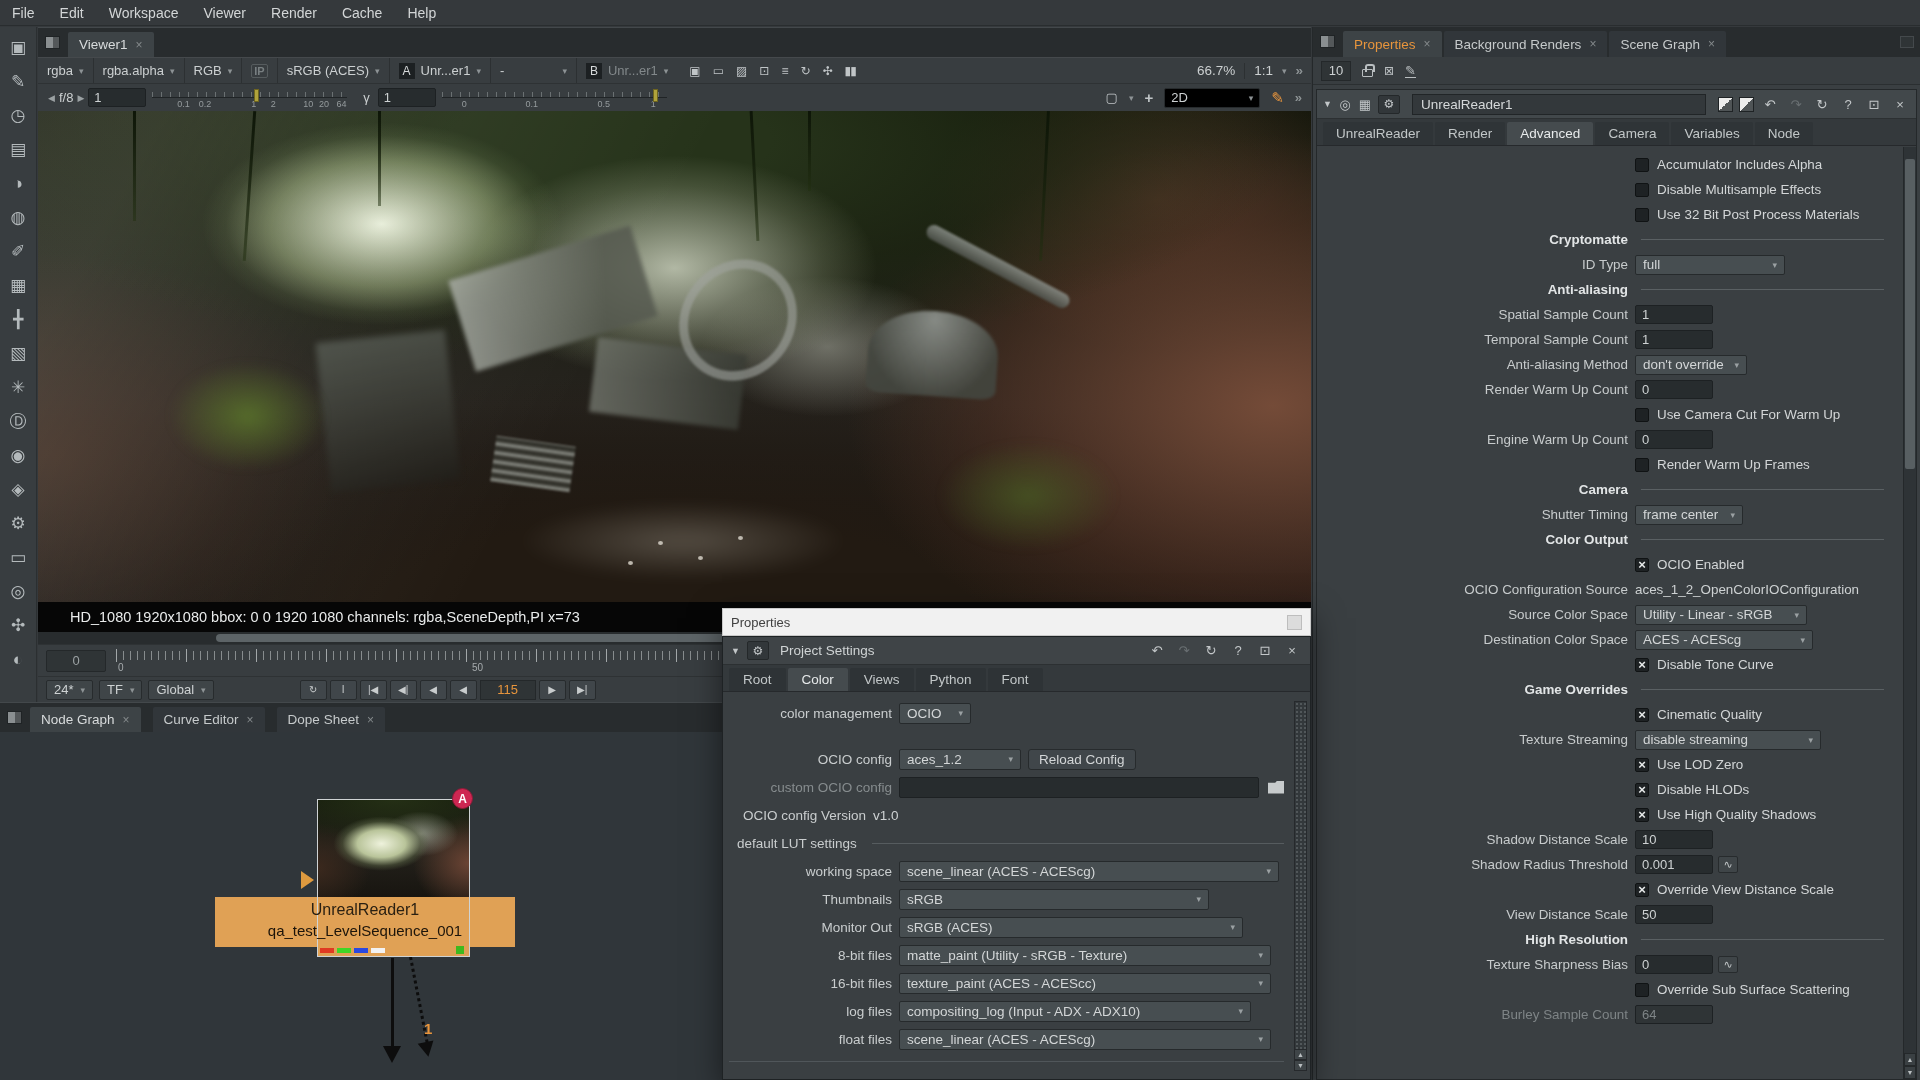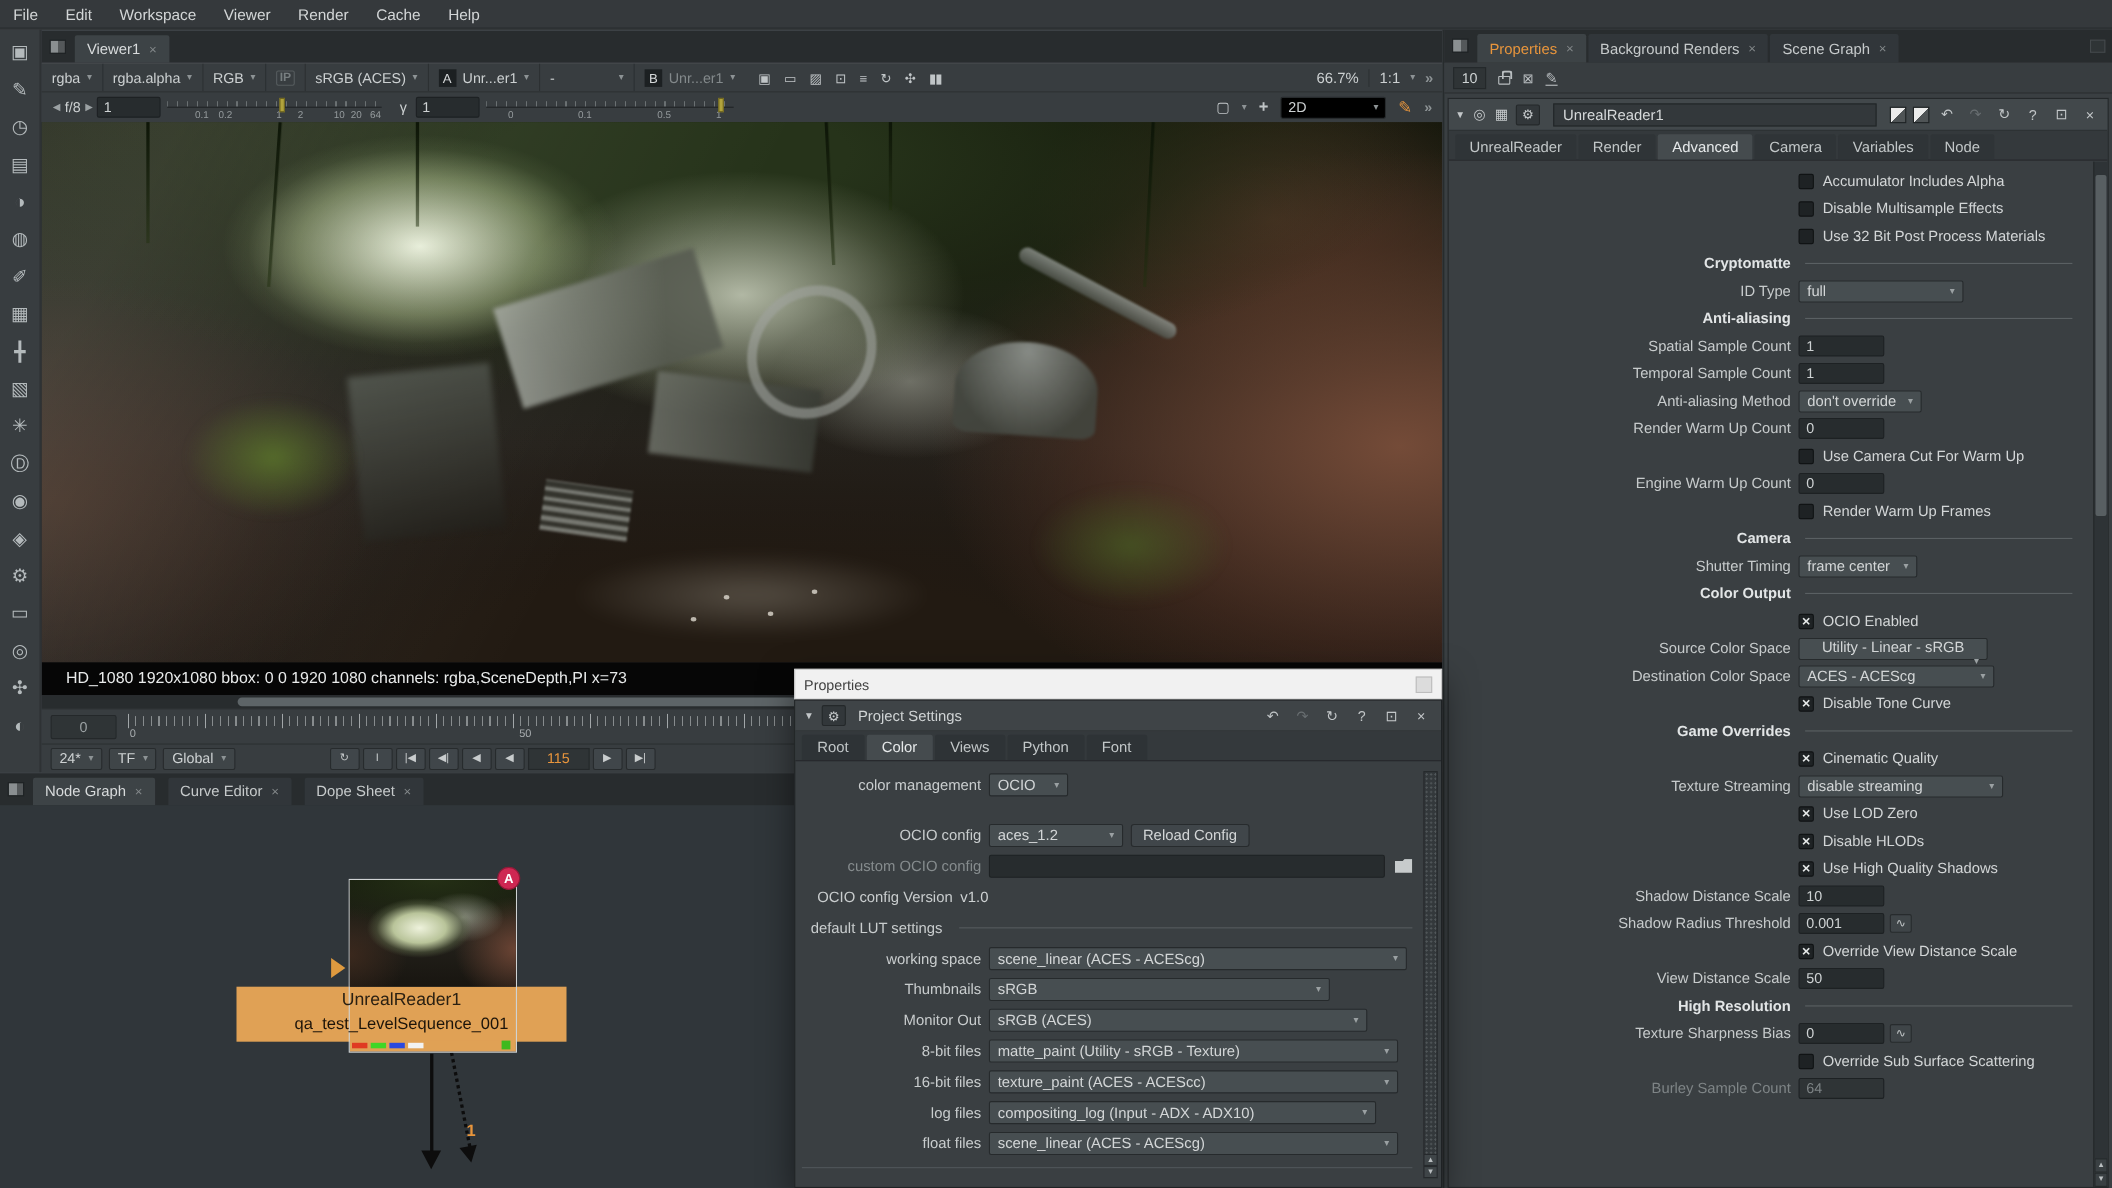--- a/index.html
+++ b/index.html
@@ -69,21 +69,21 @@
 .dome{left:830px;top:200px;width:130px;height:85px;background:radial-gradient(ellipse at 50% 10%,#909590,#43463f 75%);border-radius:55% 55% 12% 12%;transform:rotate(4deg);filter:blur(1.5px);opacity:.9}
 .arm{left:880px;top:148px;width:160px;height:15px;border-radius:8px;background:linear-gradient(#8d928c,#4f534c);transform:rotate(28deg);filter:blur(1px);opacity:.85}
 .stairs{left:455px;top:330px;width:80px;height:46px;background:repeating-linear-gradient(0deg,#9b9f98 0 4px,#3c3e37 4px 9px);transform:rotate(8deg);filter:blur(1px);opacity:.7}
 .greens{left:130px;top:250px;width:160px;height:110px;background:radial-gradient(ellipse,rgba(93,122,43,.8),transparent 70%);filter:blur(4px)}
 .greens2{left:900px;top:330px;width:180px;height:110px;background:radial-gradient(ellipse,rgba(76,106,38,.6),transparent 70%);filter:blur(4px)}
 .floorglow{left:480px;top:390px;width:330px;height:80px;background:radial-gradient(ellipse,rgba(141,134,122,.8) 10%,transparent 70%);filter:blur(6px);opacity:.5}
 .vine{top:0;width:3px;background:linear-gradient(#0e1608,rgba(34,48,16,.5));filter:blur(.5px)}
 .dot{width:5px;height:4px;background:#ded9cf;border-radius:50%;opacity:.8;filter:blur(.5px)}
 .ray{inset:0;background:linear-gradient(118deg,rgba(255,255,242,.14) 8%,rgba(255,255,242,.05) 26%,transparent 45%)}
 
-.vinfo{height:30px;background:#060606;color:#e9ebeb;font-size:14.5px;display:flex;align-items:center;padding-left:22px;white-space:nowrap;overflow:hidden}
+.vinfo{height:30px;background:#060606;color:#e9ebeb;font-size:14.5px;display:flex;align-items:center;padding-left:32px;white-space:nowrap;overflow:hidden}
 .vhscroll{height:12px;background:#282c2e;position:relative}
 .vhscroll .thumb{position:absolute;left:14%;right:1%;top:2px;height:8px;background:#5d6467;border-radius:4px}
 .vtimeline{height:32px;background:#383d40;display:flex;align-items:center;border-top:1px solid #2e3234}
 .framestart{width:60px;height:22px;margin-left:8px;background:#2f3436;border:1px solid #24282a;color:#9ba1a3;display:flex;align-items:center;justify-content:center;border-radius:2px;flex:none}
 .ruler{flex:1;position:relative;height:100%;margin:0 10px}
 .ruler .rticks{position:absolute;left:0;right:0;top:6px;height:9px;background:repeating-linear-gradient(90deg,#878c8e 0 1px,transparent 1px 7px)}
 .ruler .rticks2{position:absolute;left:0;right:0;top:4px;height:13px;background:repeating-linear-gradient(90deg,#a2a7a9 0 1px,transparent 1px 70px)}
 .ruler .rlab{position:absolute;top:17px;font-size:10px;color:#a6abad}
 .vplayback{height:26px;background:#383d40;border-top:1px solid #2e3234;display:flex;align-items:center;gap:6px;padding-left:8px;font-size:13px}
 .pdrop{height:20px;background:#3f4548;border:1px solid #272b2d;border-radius:2px;display:flex;align-items:center;gap:7px;padding:0 7px;color:#ced2d3}
@@ -701,23 +701,29 @@
             </div>
           </div>
           <div class="prow">
             <div class="plabel"></div>
             <div class="pctl">
               <span class="cbx">×</span>
               <span class="cblab">OCIO Enabled</span>
             </div>
           </div>
           <div class="prow">
+            <div class="plabel">OCIO Configuration Source</div>
+            <div class="pctl">
+              <span class="pstatic">aces_1_2_OpenColorIOConfiguration</span>
+            </div>
+          </div>
+          <div class="prow">
             <div class="plabel">Source Color Space</div>
             <div class="pctl">
-              <span class="pdd" style="width: 172px; flex-direction: column;">
+              <span class="pdd" style="width: 172px;">
                 <span>Utility - Linear - sRGB</span>
                 <span class="dda">▾</span>
               </span>
             </div>
           </div>
           <div class="prow">
             <div class="plabel">Destination Color Space</div>
             <div class="pctl">
               <span class="pdd" style="width: 178px;">
                 <span>ACES - ACEScg</span>

